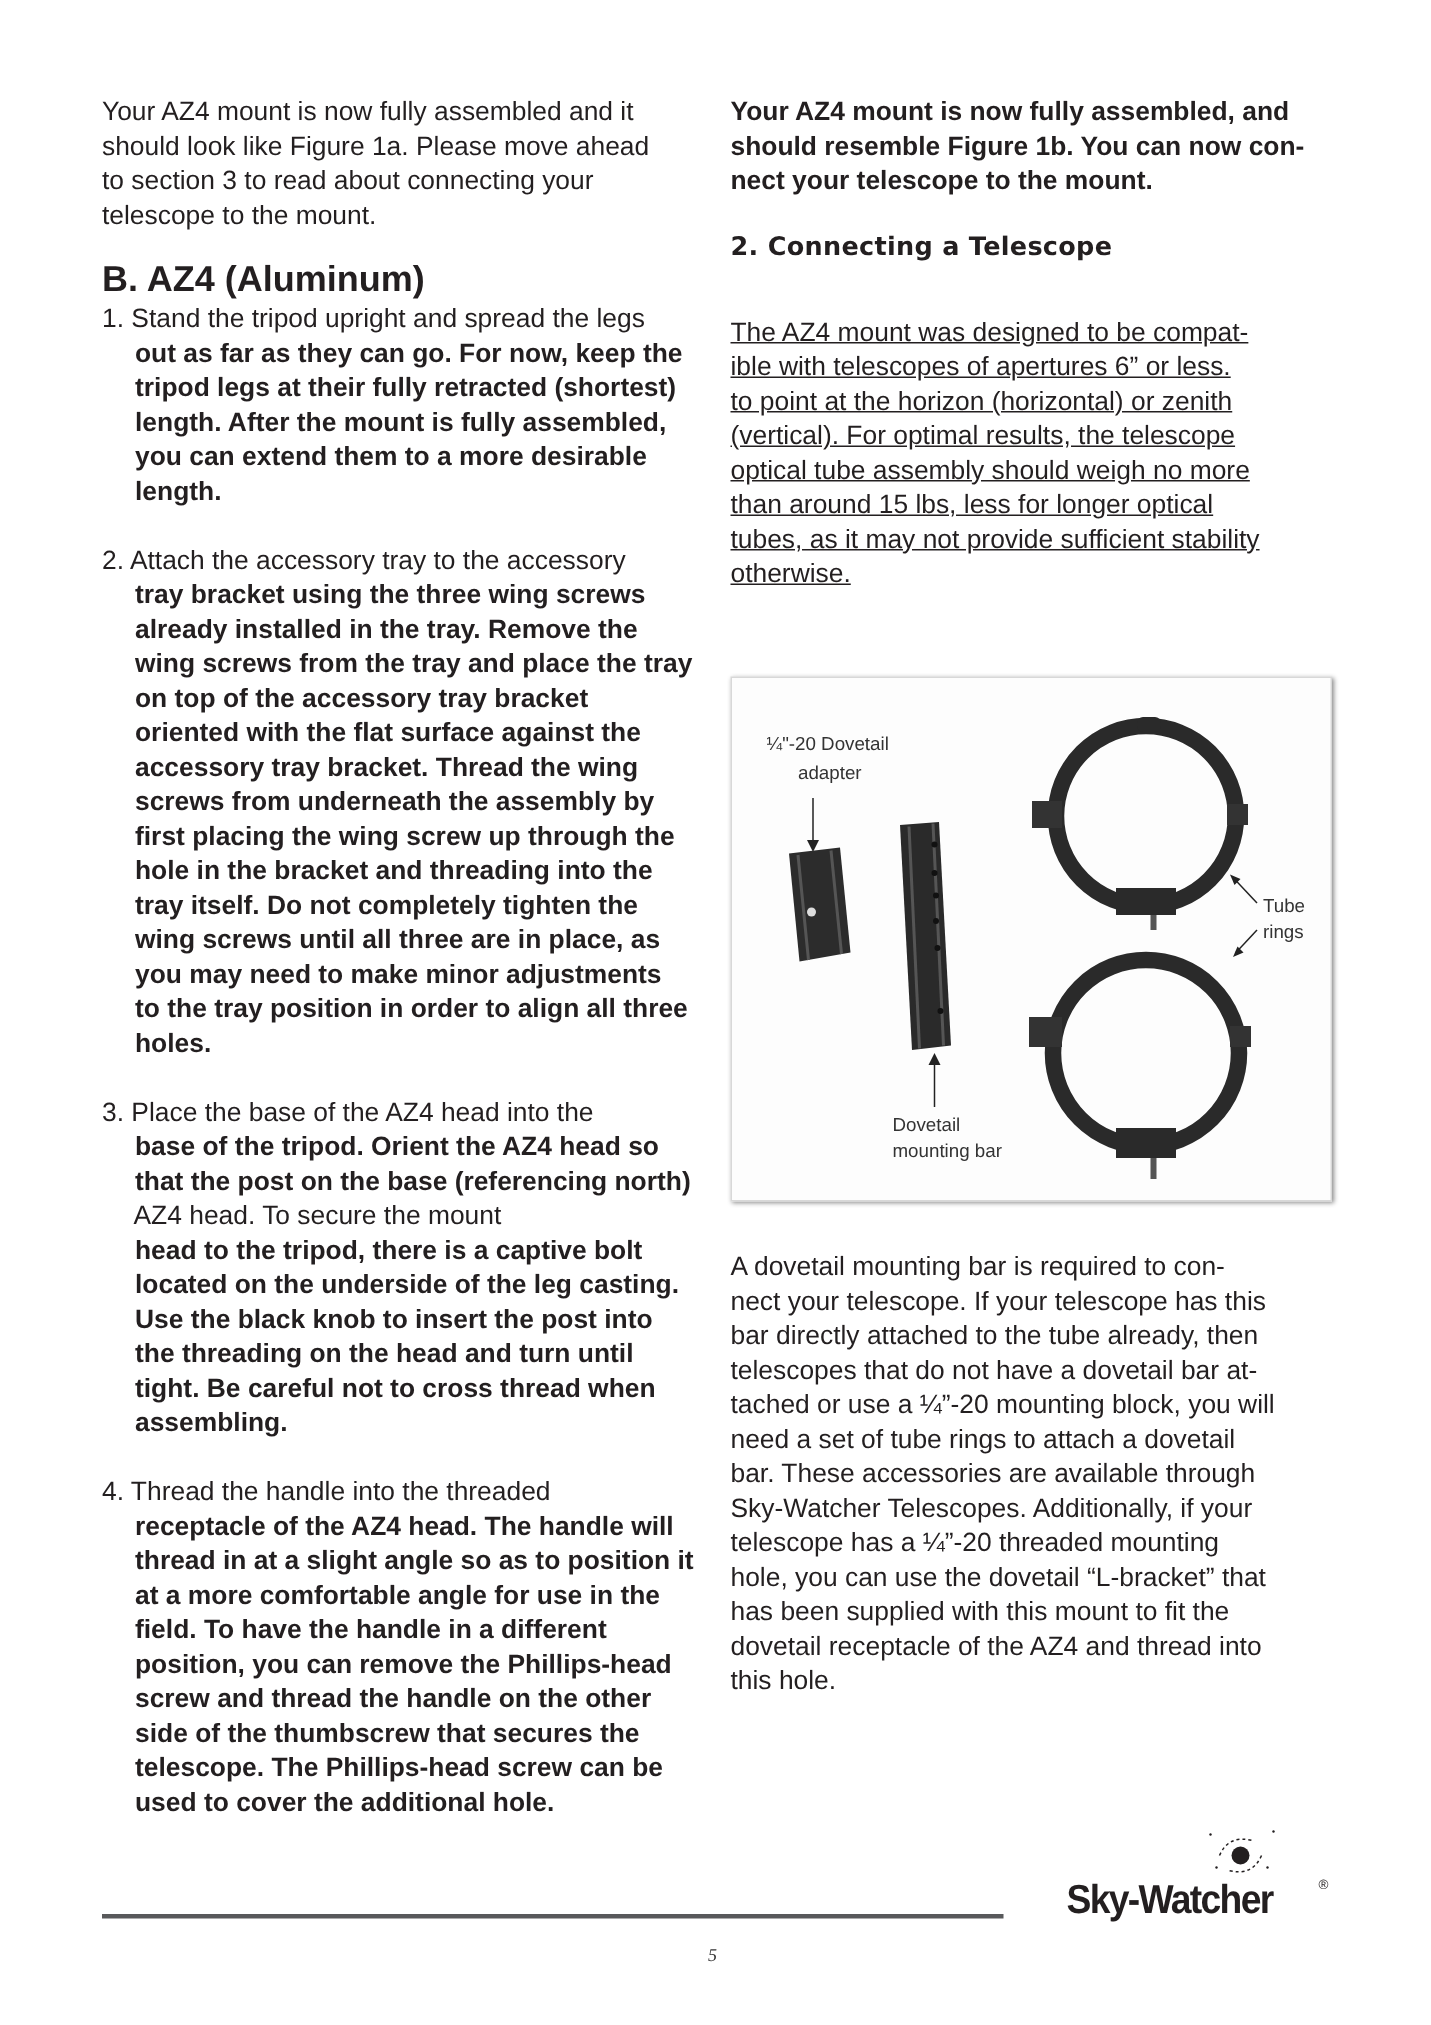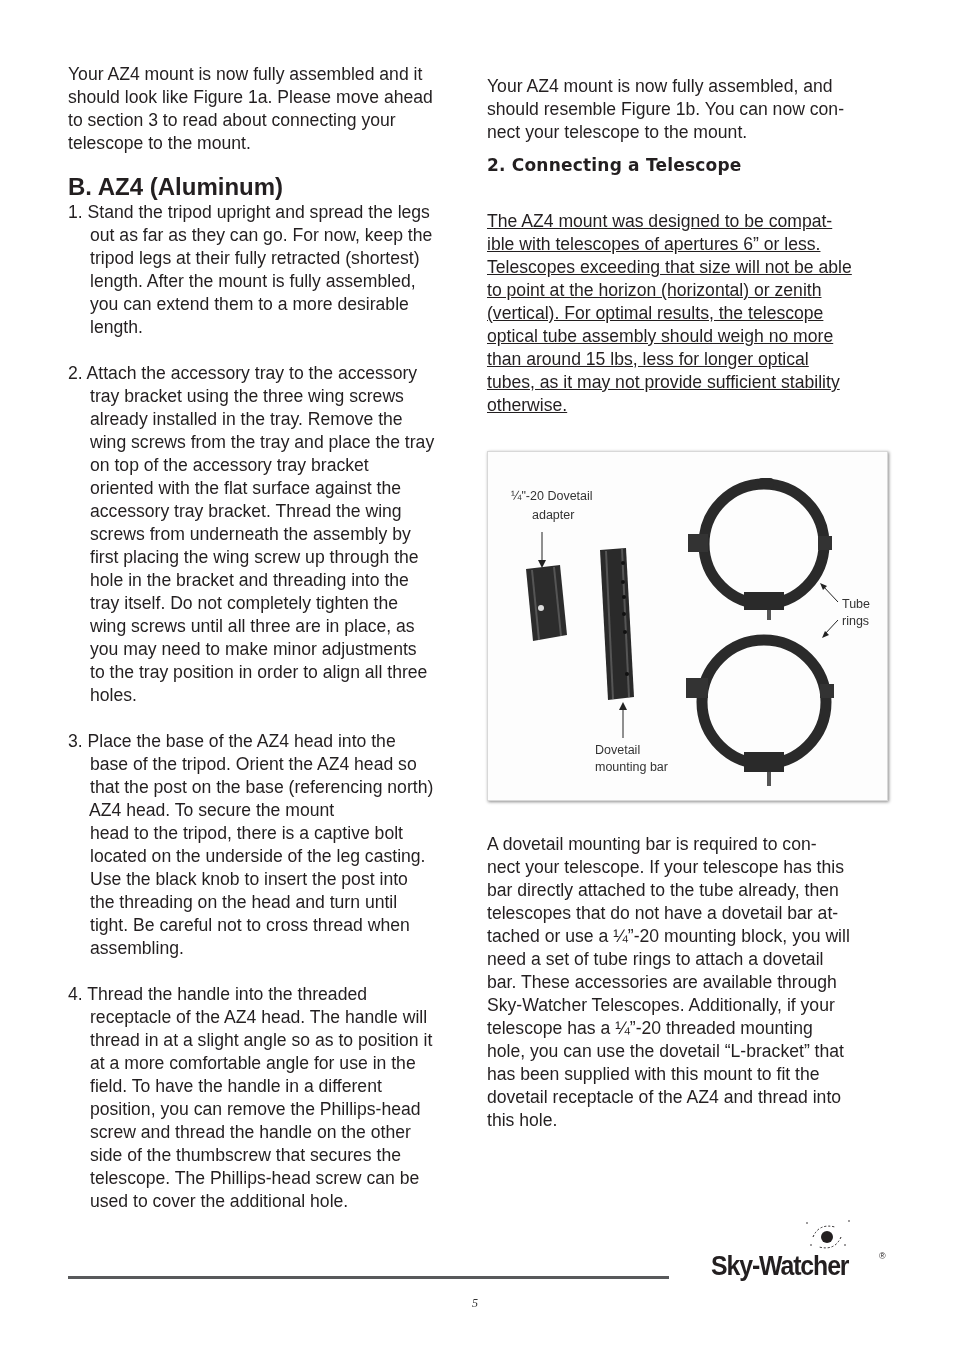--- a/index.html
+++ b/index.html
@@ -1,25 +1,25 @@
 <!DOCTYPE html>
 <html><head>
 <meta charset="utf-8">
 <style>
   html, body { margin: 0; padding: 0; background: #ffffff; }
   body { width: 954px; height: 1350px; position: relative; overflow: hidden;
          font-family: "Liberation Sans", sans-serif; color: #231f20; }
   .col { position: absolute; font-size: 17.6px; line-height: 23px; }
   .col-left { left: 68px; top: 63px; width: 405px; }
-  .col-right { left: 487px; top: 75px; width: 405px; }
+  .col-right { left: 487px; top: 63px; width: 405px; font-weight: bold; }
   .line { white-space: nowrap; display: block; height: 23px; }
   .para { margin: 0; }
   .gap { height: 23px; }
   .sub-heading { font-weight: bold; font-size: 24px; line-height: 23px; margin-top: 23px; white-space: nowrap; }
-  .list-item .line.ind { padding-left: 22px; }
+  .list-item .line.ind { padding-left: 22px; font-weight: bold; }
   .list-item .line.ind3 { padding-left: 21px; }
   .section-title { position: absolute; left: 487px; top: 155px; font-family: "DejaVu Sans", sans-serif;
                    font-weight: bold; font-size: 17px; letter-spacing: 0.2px; color: #231f20; white-space: nowrap; }
   .figure { position: absolute; left: 487px; top: 451px; width: 399px; height: 348px; background: #fdfdfd;
             box-shadow: 1px 1px 3px rgba(0,0,0,0.45); border: 1px solid #d8d8d8; }
   .figure svg { position: absolute; left: 0; top: 0; }
   .fig-label { position: absolute; font-size: 12.5px; line-height: 16px; color: #333; white-space: nowrap; }
   .rule { position: absolute; left: 68px; top: 1276px; width: 601px; height: 3px; background: #58595b; }
   .page-num { position: absolute; left: 472px; top: 1296px; font-family: "Liberation Serif", serif; font-size: 12px; font-style: italic; color: #333; }
   .logo { position: absolute; left: 711px; top: 1215px; width: 180px; height: 70px; }
@@ -101,21 +101,20 @@
   <span class="line">Your AZ4 mount is now fully assembled, and</span>
   <span class="line">should resemble Figure 1b. You can now con-</span>
   <span class="line">nect your telescope to the mount.</span>
 </div>
 
 <div class="section-title">2. Connecting a Telescope</div>
 
 <div class="col" style="left:487px; top:210px; width:405px;text-decoration:underline;">
   <span class="line">The AZ4 mount was designed to be compat-</span>
   <span class="line">ible with telescopes of apertures 6” or less.</span>
-  <span class="line">Telescopes exceeding that size will not be able</span>
   <span class="line">to point at the horizon (horizontal) or zenith</span>
   <span class="line">(vertical). For optimal results, the telescope</span>
   <span class="line">optical tube assembly should weigh no more</span>
   <span class="line">than around 15 lbs, less for longer optical</span>
   <span class="line">tubes, as it may not provide sufficient stability</span>
   <span class="line">otherwise.</span>
 </div>
 
 <div class="figure">
   <svg width="399" height="348" viewBox="0 0 399 348">

